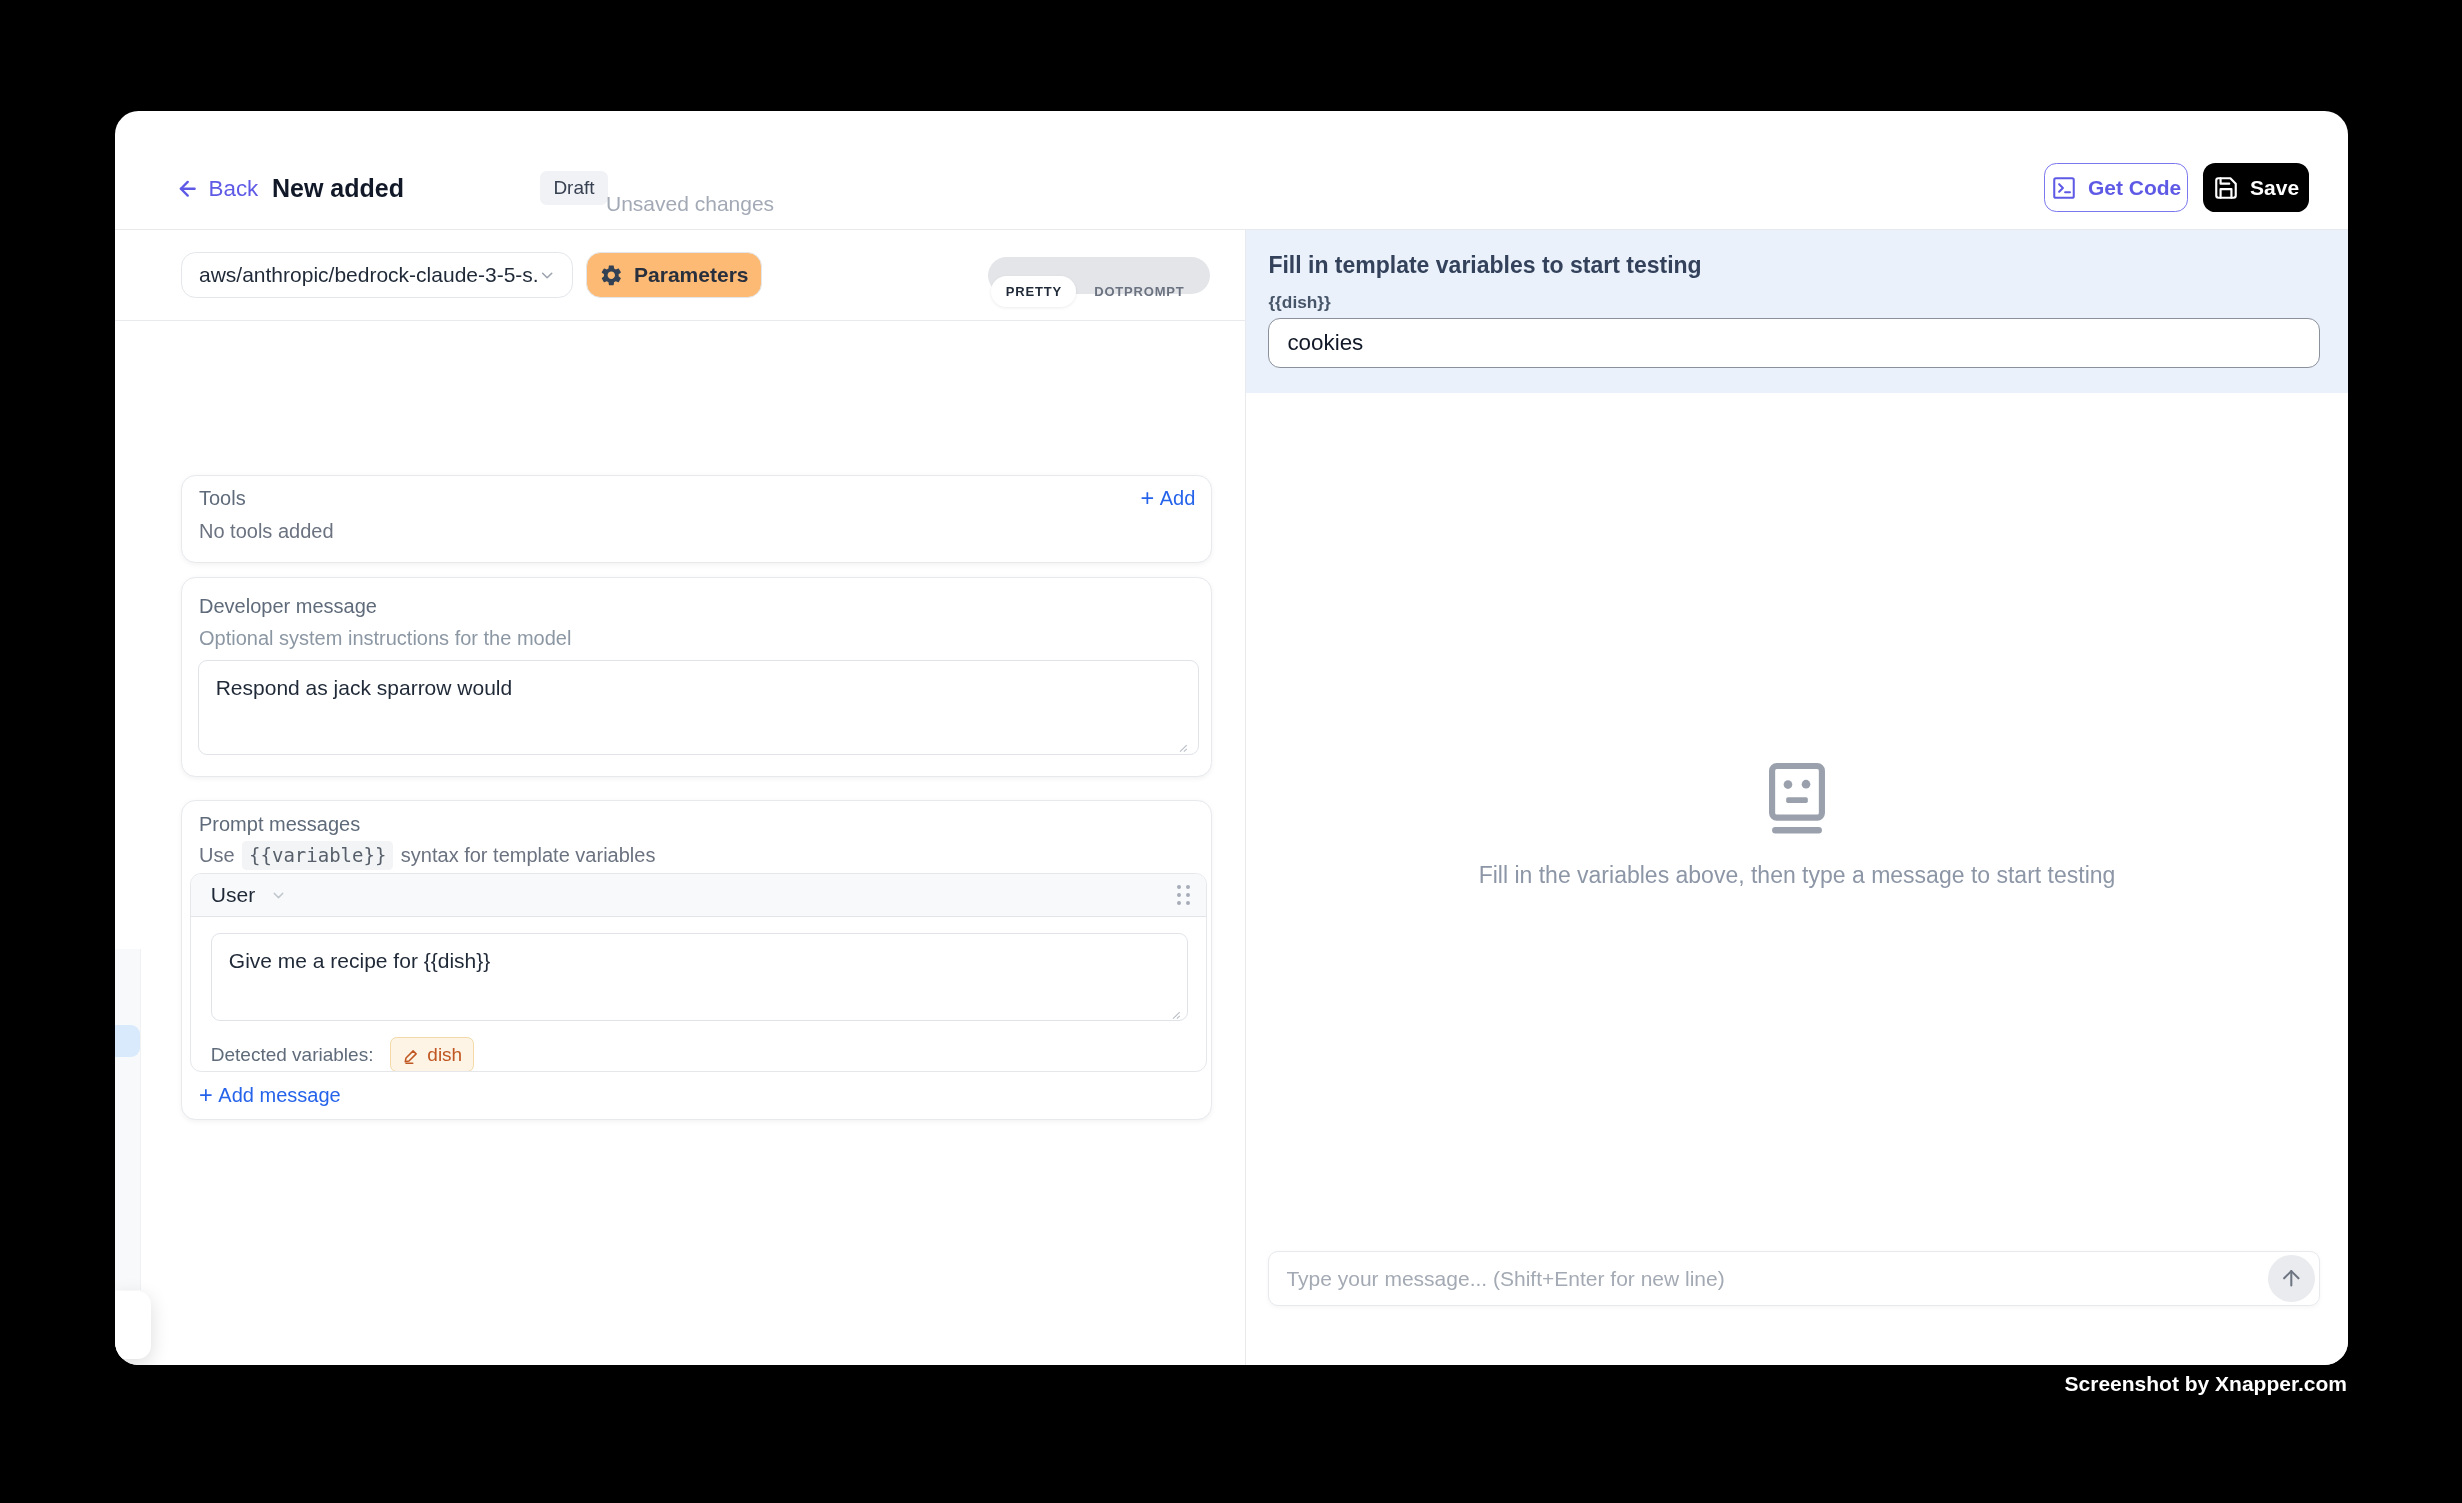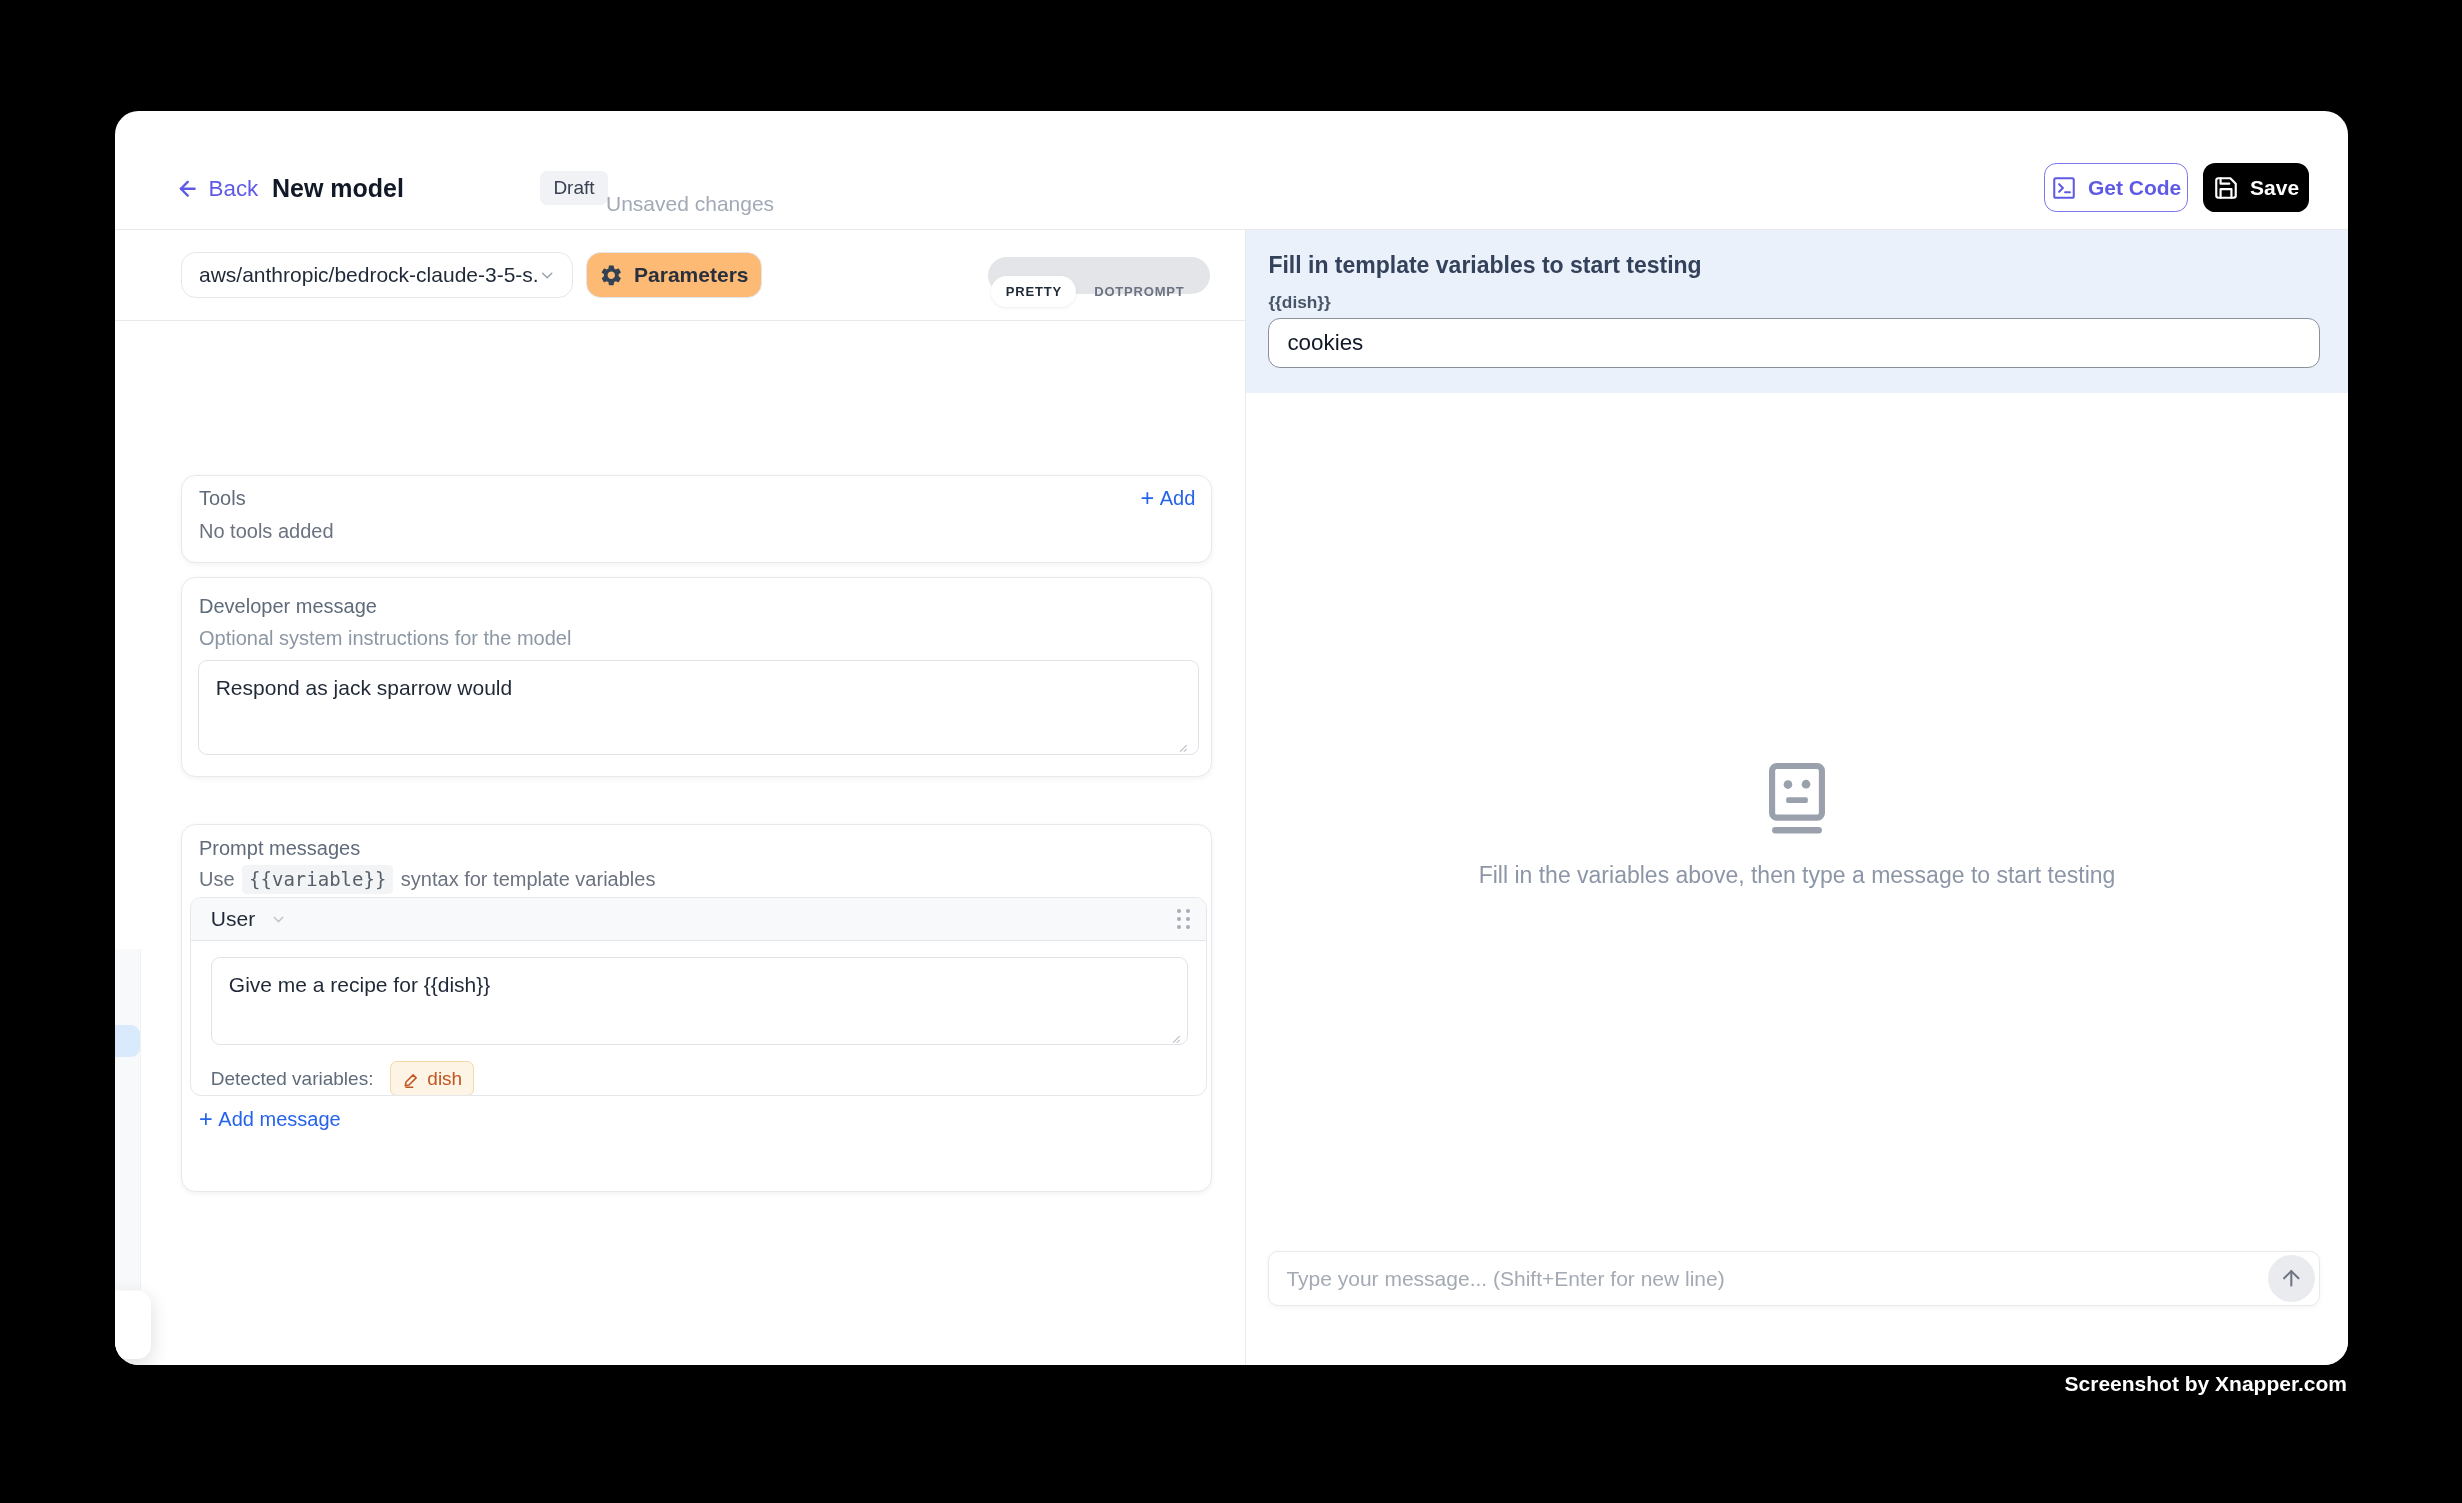--- a/index.html
+++ b/index.html
@@ -42,21 +42,21 @@
   .toggle .opt { flex:0 0 auto; display:flex; align-items:center; justify-content:center; height:31px;
                  font-size:13px; font-weight:700; letter-spacing:0.8px; color:#6B7280; cursor:pointer;margin-top:32px; }
   .toggle .opt.active { background:#fff; color:#1F2937; border-radius:20px; width:85px; margin-left:3.4px;
                         box-shadow:0 1.1px 3.4px rgba(0,0,0,.08); }
   .toggle .opt.inactive { width:126px; }
 
   .card { position:absolute; left:66px; width:1031px; background:#fff; border:1.1px solid #E7E9ED;
           border-radius:14.6px; box-shadow:0 1.7px 5.6px rgba(15,23,42,.05); }
   .card-tools { top:245px; height:88px; }
   .card-dev   { top:347px; height:200px; }
-  .card-msgs  { top:570px; height:368px;margin-top:24px; }
+  .card-msgs  { top:570px; height:320px; }
 
   .card .label { font-size:20px; color:#5F6B7A; }
   .muted { font-size:20px; color:#8C97A4; }
   .bluelink { color:#2563EB; font-size:20px; font-weight:500; display:inline-flex; align-items:center; gap:5.6px; cursor:pointer; }
   .plus { font-size:23.5px; line-height:1; font-weight:400; }
 
   .tools-head { position:absolute; left:17px; right:15.7px; top:11.2px; display:flex; justify-content:space-between; align-items:center; }
   .tools-empty { position:absolute; left:17px; top:44px; }
 
   .dev-title { position:absolute; left:17px; top:17px; }
@@ -126,21 +126,21 @@
 <div class="window">
 
   <div class="hdr">
     <div class="back">
       <svg width="23.5" height="23.5" viewBox="0 0 24 24" fill="none" stroke="#5E5AE6" stroke-width="2.4" stroke-linecap="round" stroke-linejoin="round">
           <line x1="19" y1="12" x2="5" y2="12"></line>
           <polyline points="12 19 5 12 12 5"></polyline>
         </svg>
       <span>Back</span>
     </div>
-    <div class="pagetitle">New model</div>
+    <div class="pagetitle">New added</div>
     <div class="badge">Draft</div>
     <div class="unsaved">Unsaved changes</div>
 
     <div class="btn btn-getcode">
       <svg width="26" height="26" viewBox="0 0 24 24" fill="none" stroke="#5E5AE6" stroke-width="1.9" stroke-linecap="round" stroke-linejoin="round">
         <rect x="3" y="3" width="18" height="18" rx="1.5"></rect>
           <polyline points="7.5 8.5 11 12 7.5 15.5"></polyline>
           <line x1="13" y1="16" x2="17.5" y2="16"></line>
       </svg>
       <span>Get Code</span>

